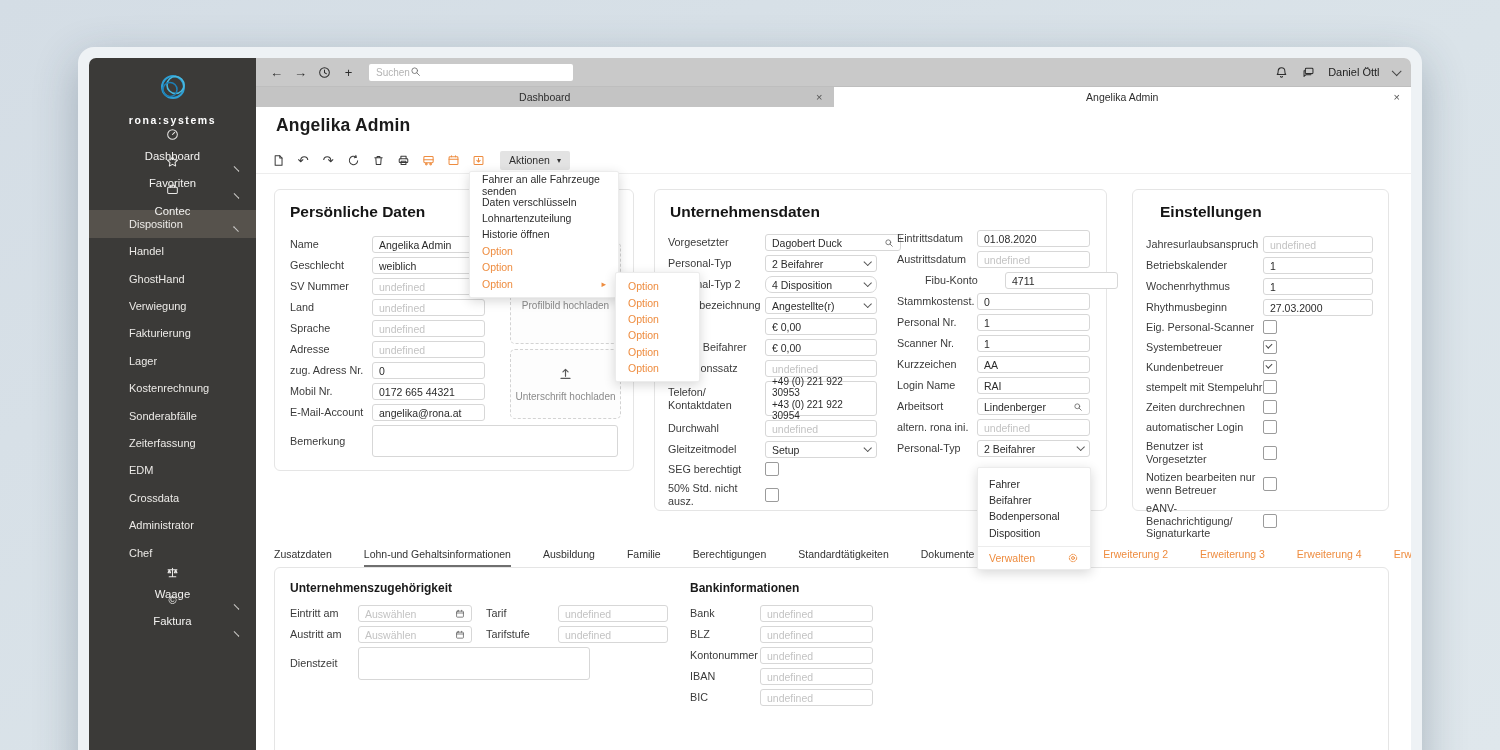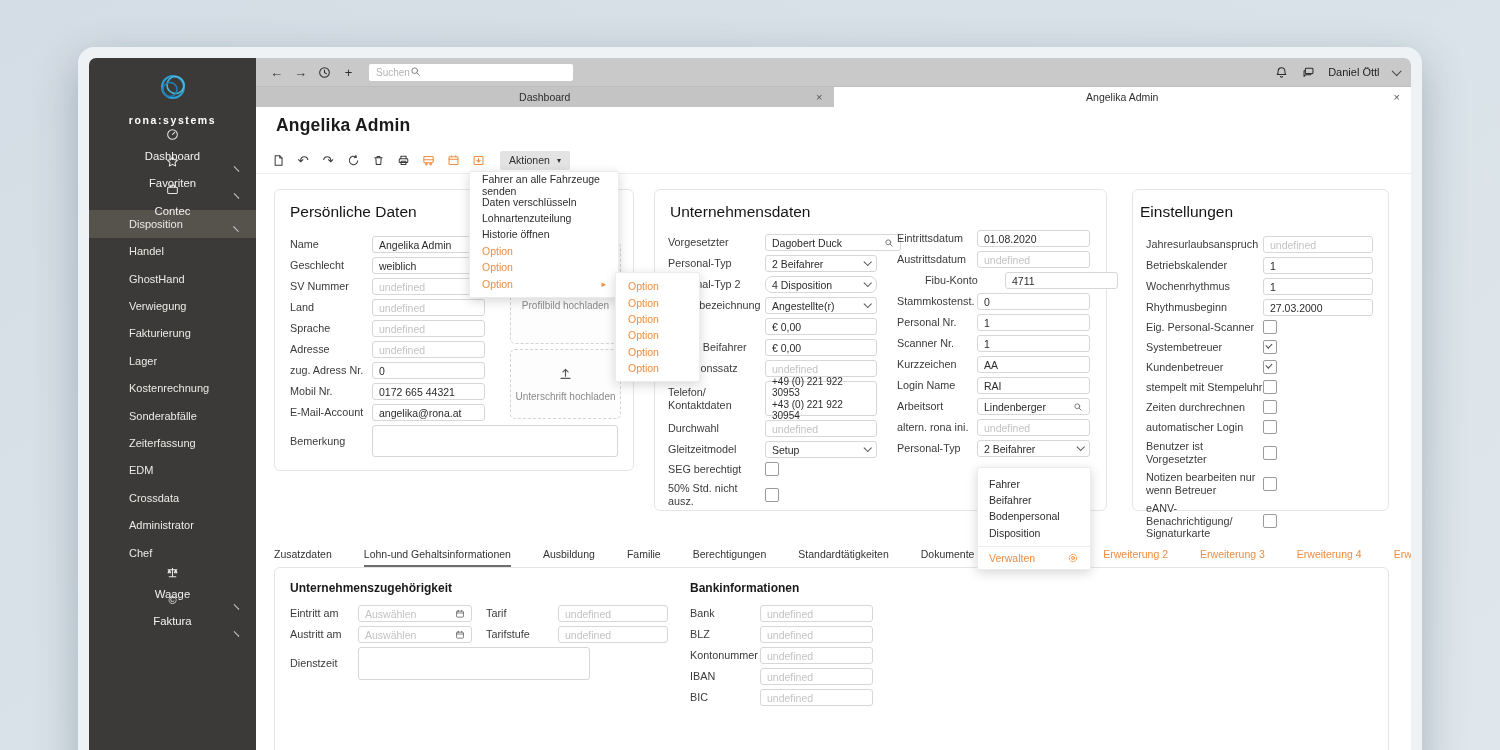--- a/index.html
+++ b/index.html
@@ -51,22 +51,22 @@
   .tico.accent{color:var(--accent);}
   .btn-actions{height:19px;background:#e3e3e3;border-radius:2px;display:flex;align-items:center;gap:7px;
     padding:0 9px;font-size:10.5px;color:#2e2e2e;margin-left:5px;cursor:pointer;}
   .btn-actions .car{font-size:8px;color:#333;}
 
   
   .card{position:absolute;background:#fff;border:1px solid #e5e5e5;border-radius:6px;box-sizing:border-box;}
   #card-personal{left:18px;top:82px;width:360px;height:282px;}
   #card-company{left:398px;top:82px;width:453px;height:322px;}
   #card-settings{left:876px;top:82px;width:257px;height:322px;}
-  .card h2{position:absolute;left:15px;top:13px;margin:0;font-size:15.5px;font-weight:400;color:#151515;}
-  #card-settings h2{left:7px;}
+  .card h2{position:absolute;left:15px;top:13px;margin:0;font-size:15.5px;font-weight:700;color:#151515;}
+  #card-settings h2{left:27px;}
   .rows{position:absolute;}
   #personal-rows{left:15px;top:46px;}
   #company-colL{left:13px;top:44px;}
   #company-colR{left:242px;top:40px;}
   #settings-rows{left:13px;top:46px;}
   .frow{display:flex;align-items:center;margin-bottom:4px;}
   .frow.check{margin-bottom:6px;}
   .flabel{font-size:10.8px;color:#3b3b3b;flex:none;line-height:12.5px;}
   .ibox{height:17px;border:1px solid #d7d7d7;border-radius:3px;display:flex;align-items:center;
     padding:0 6px;box-sizing:border-box;font-size:10.5px;color:#2b2b2b;background:#fff;flex:none;cursor:text;}

